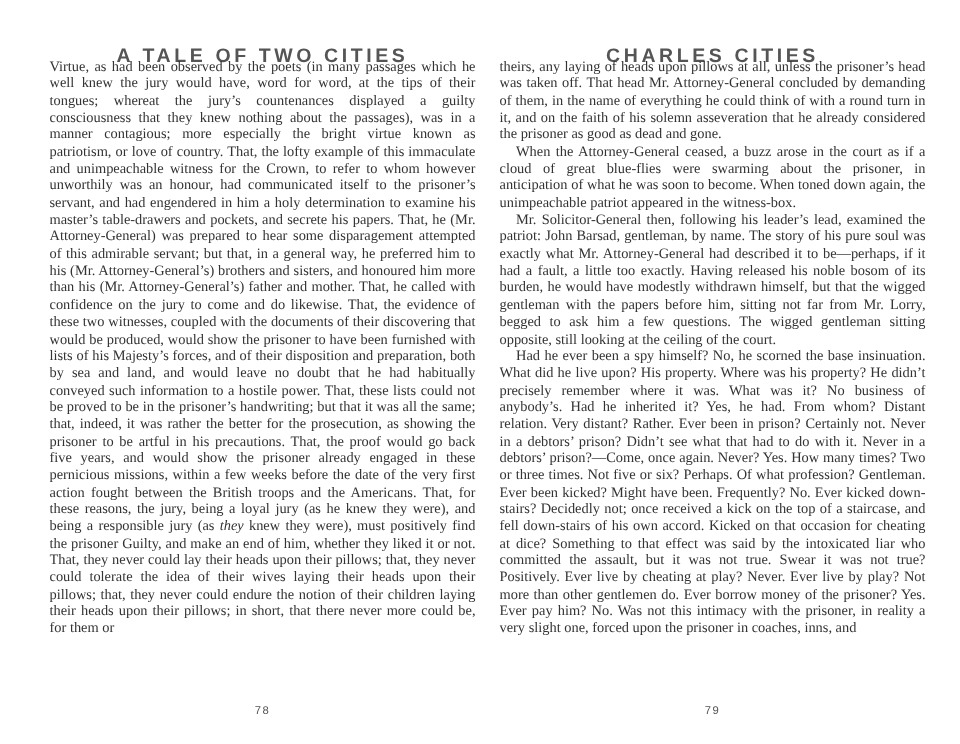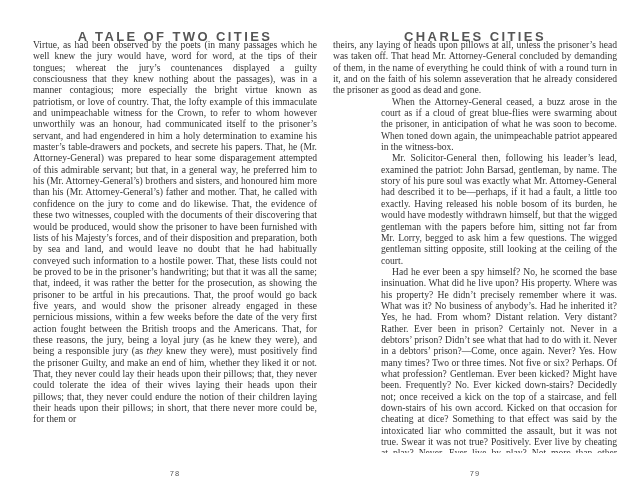--- a/index.html
+++ b/index.html
@@ -42,21 +42,21 @@
     height: 414px;
     overflow: hidden;
     font-size: 9.6px;
     line-height: 11.35px;
     text-align: justify;
     color: #333333;
     -webkit-hyphens: auto;
     hyphens: auto;
   }
   .body-text p.para { margin: 0; }
-  .body-text p.para.indent { text-indent: 11px; margin-left: 48px; }
+  .body-text p.para.indent { text-indent: 11px; }
   .body-text em { font-style: italic; }
   .folio {
     position: absolute;
     top: 469px;
     left: 0; width: 100%;
     text-align: center;
     font-family: "Liberation Sans", sans-serif;
     font-size: 7.5px;
     letter-spacing: 1px;
     color: #555555;

